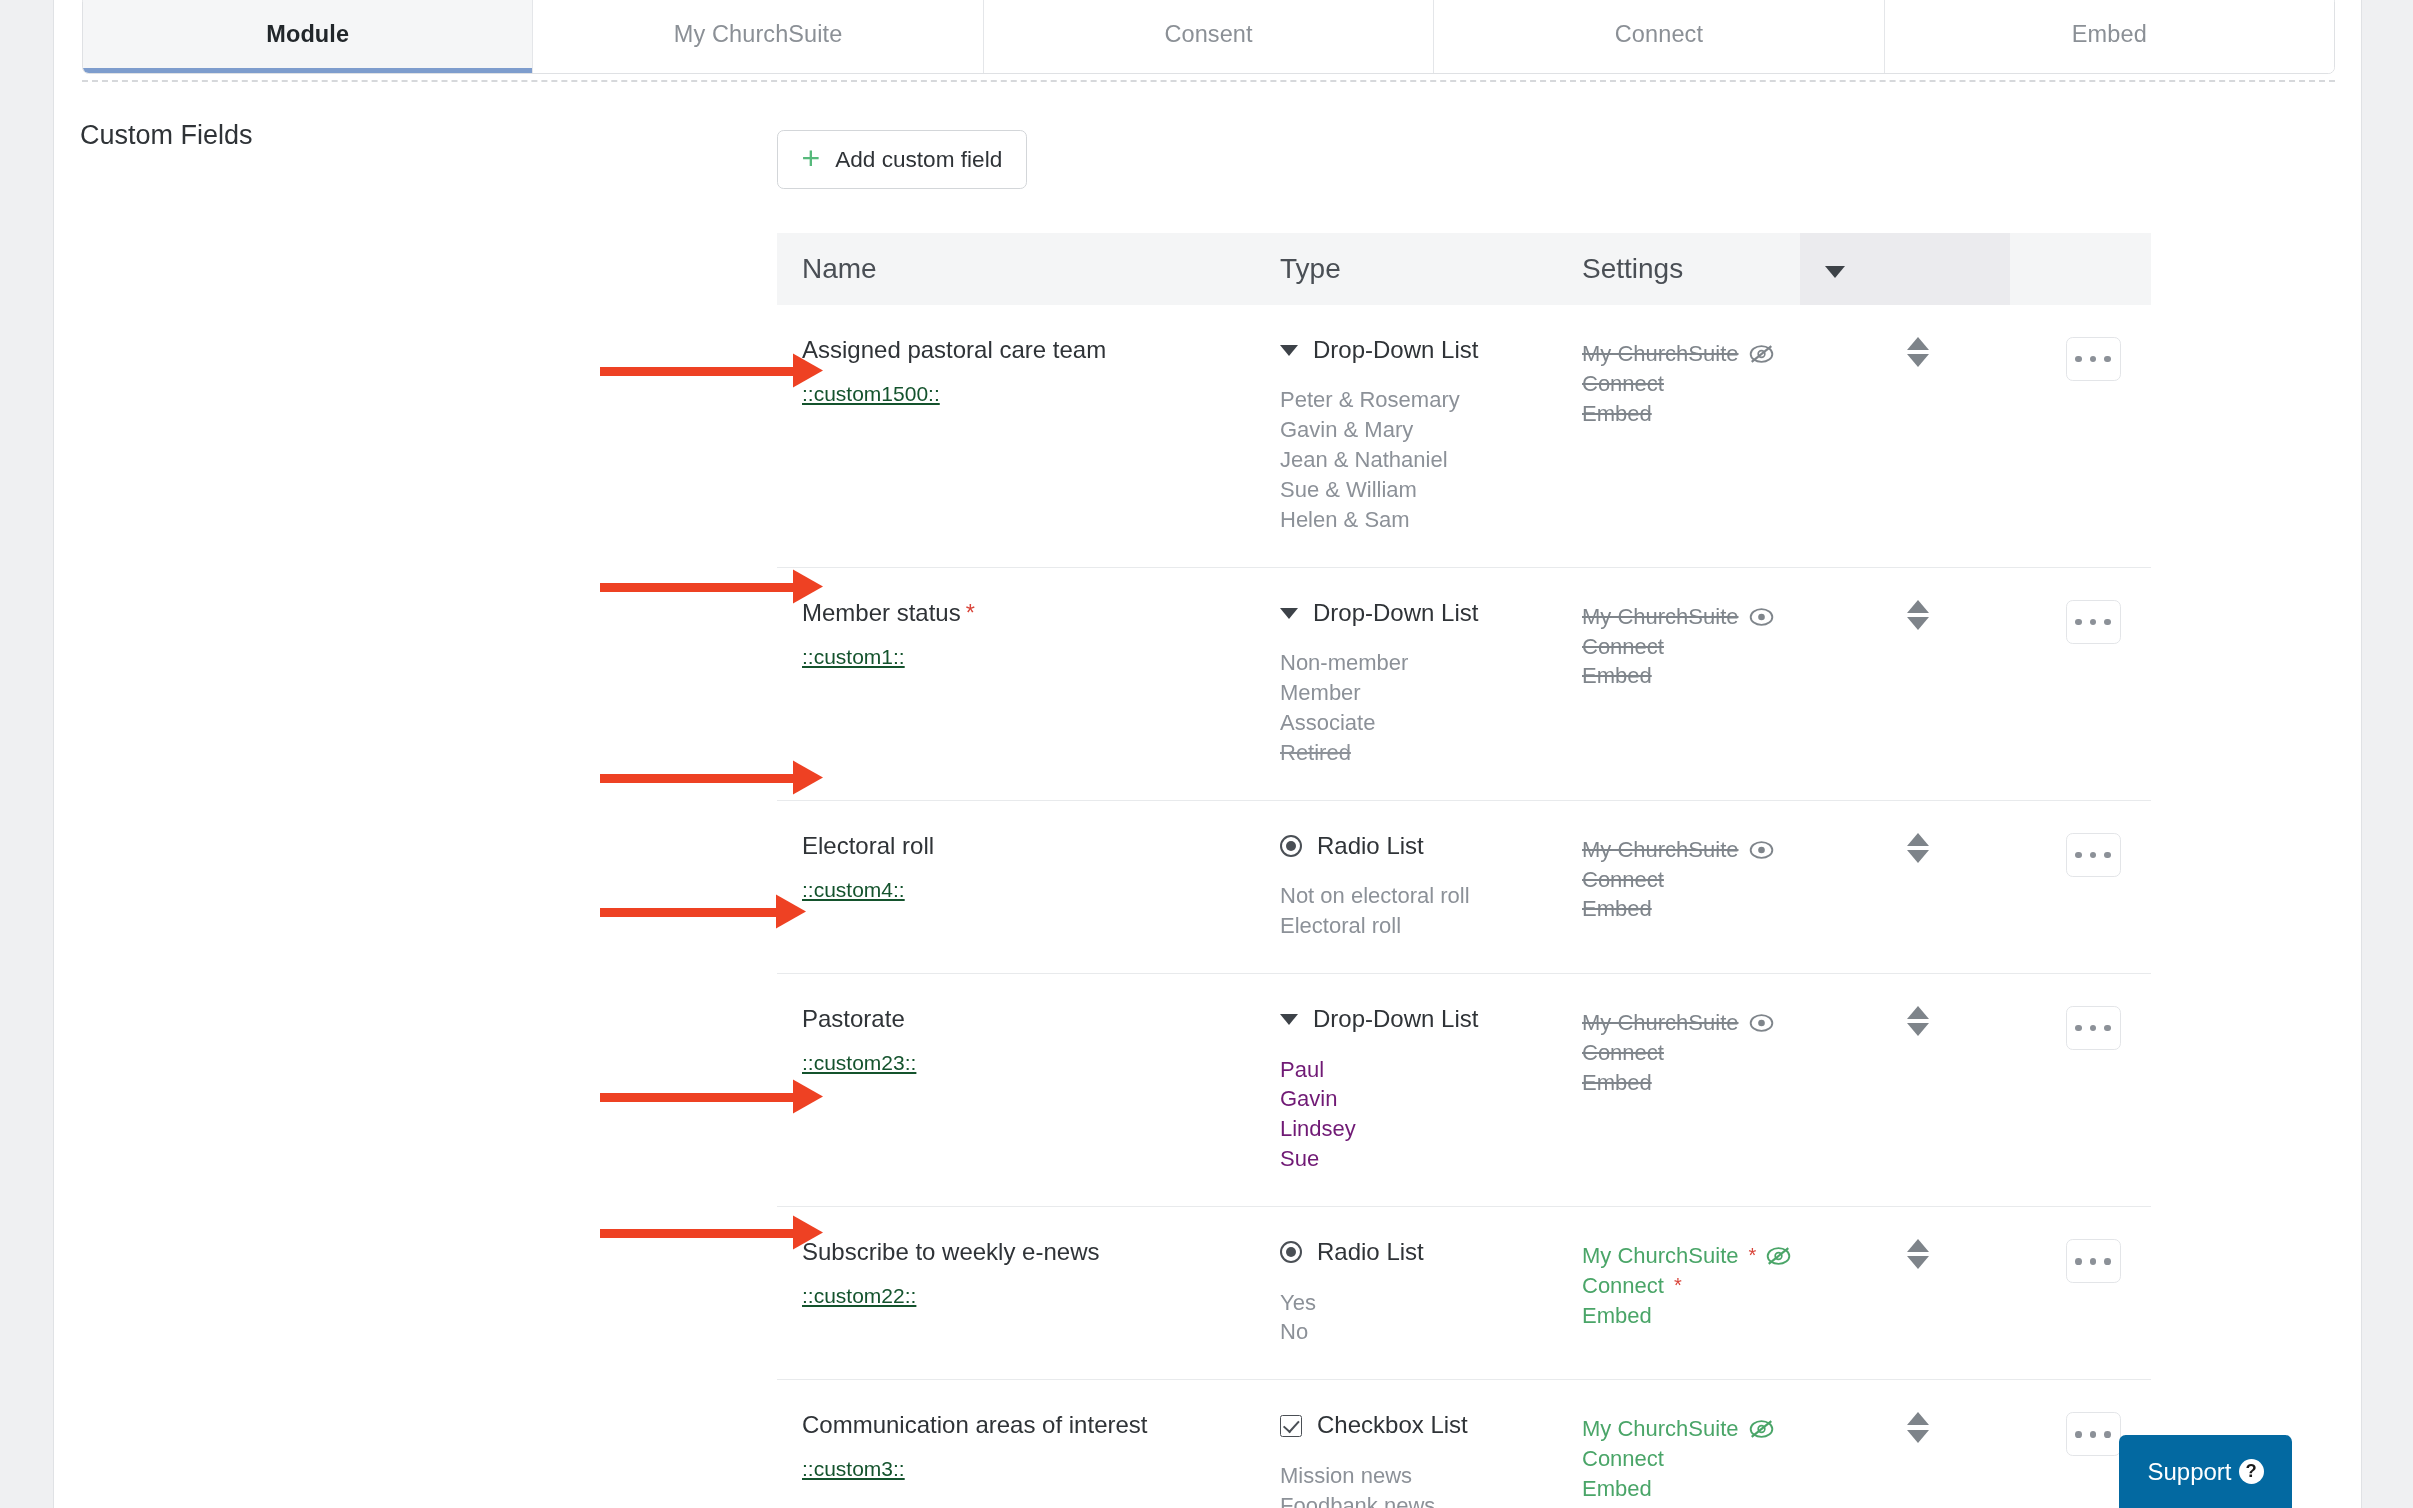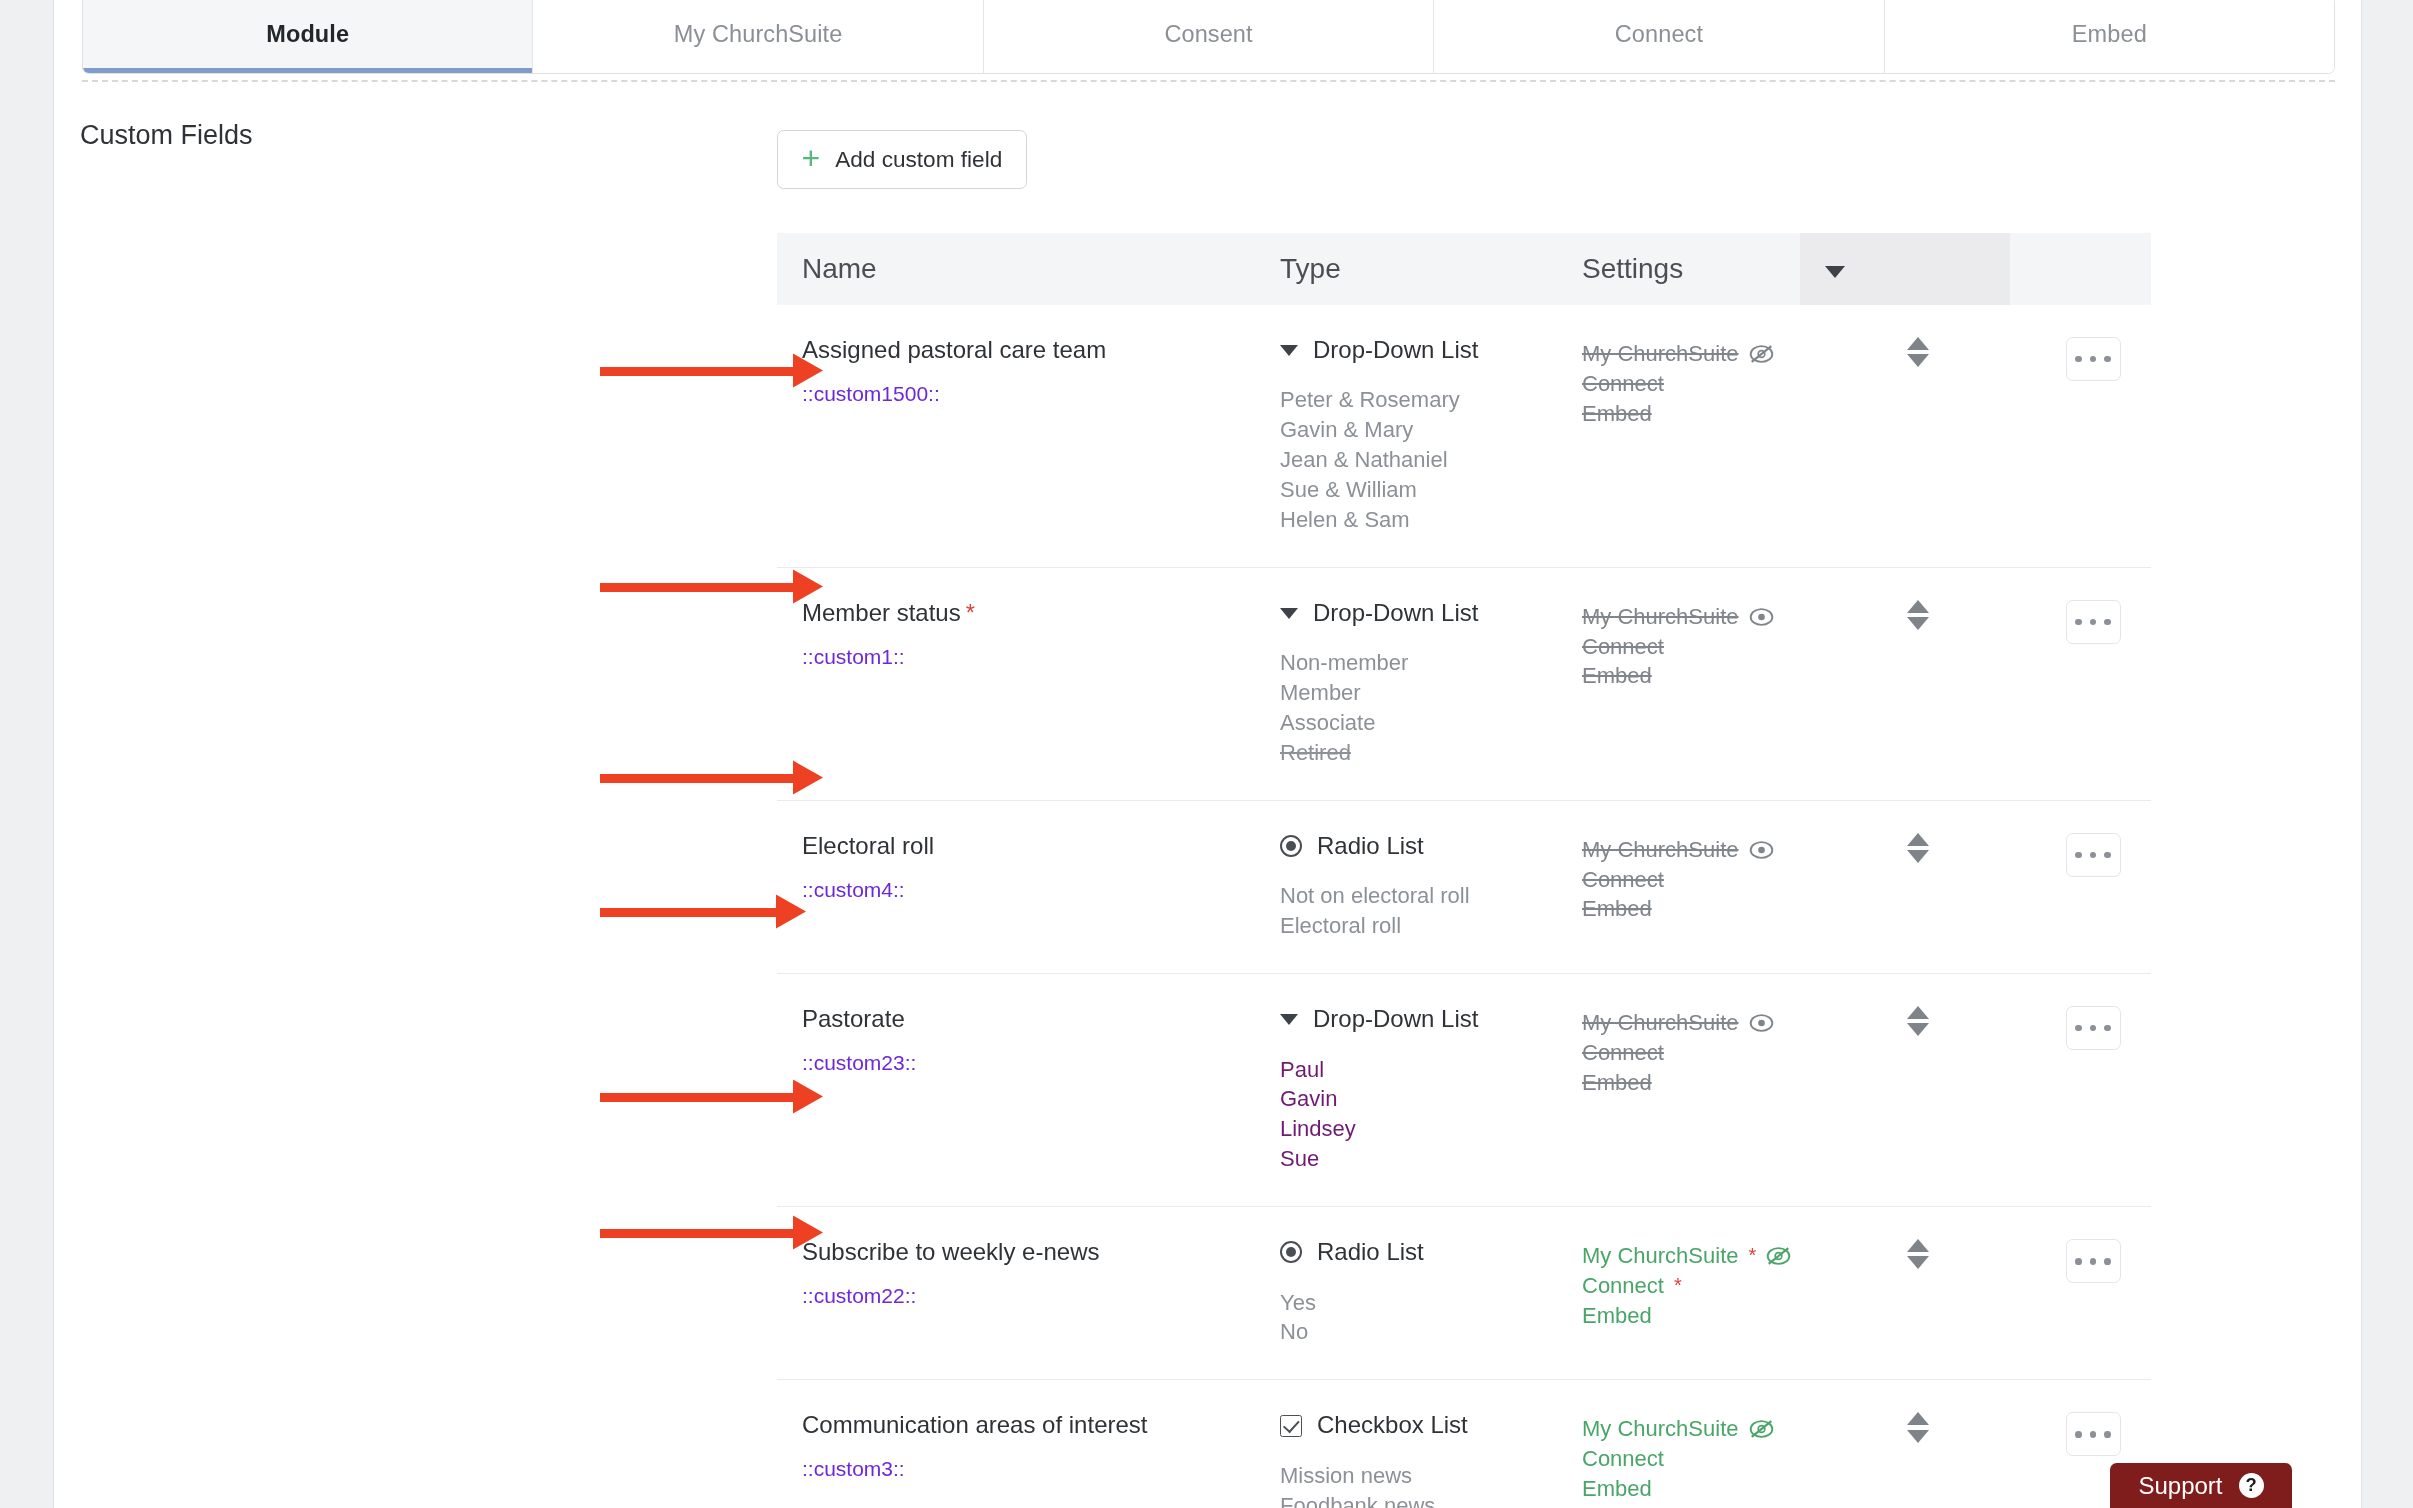--- a/index.html
+++ b/index.html
@@ -181,21 +181,22 @@
 
   .field-name {
     font-size: 24px;
     color: #2f3337;
     line-height: 1.1;
   }
   .req-star { color: #d9453a; font-size: 23.5px; margin-left: 5px; }
   .field-key {
     margin-top: 18.4px;
     font-size: 21px;
-    color: #6d28d9;
+    color: #14532d;
+    text-decoration: underline;
   }
 
   .type-head {
     display: flex;
     align-items: center;
     gap: 15px;
     font-size: 24px;
     color: #2f3337;
     line-height: 1.1;
   }
@@ -319,26 +320,26 @@
     border-bottom: 17.6px solid transparent;
     border-left: 30px solid #ee4123;
     transform: translateY(-8.4px);
   }
 
   
   .support-btn {
     position: absolute;
     right: 69px;
     bottom: 0;
-    height: 45px;
+    height: 73px;
     padding: 0 28.5px;
     display: flex;
     align-items: center;
-    gap: 16px;
-    background: #7f1d1d;
+    gap: 7px;
+    background: #0369a1;
     color: #ffffff;
     font-size: 24px;
     border-radius: 6.7px 6.7px 0 0;
     cursor: pointer;
     z-index: 40;
   }
   .q-ico {
     width: 25px; height: 25px;
     border-radius: 50%;
     background: #ffffff;

